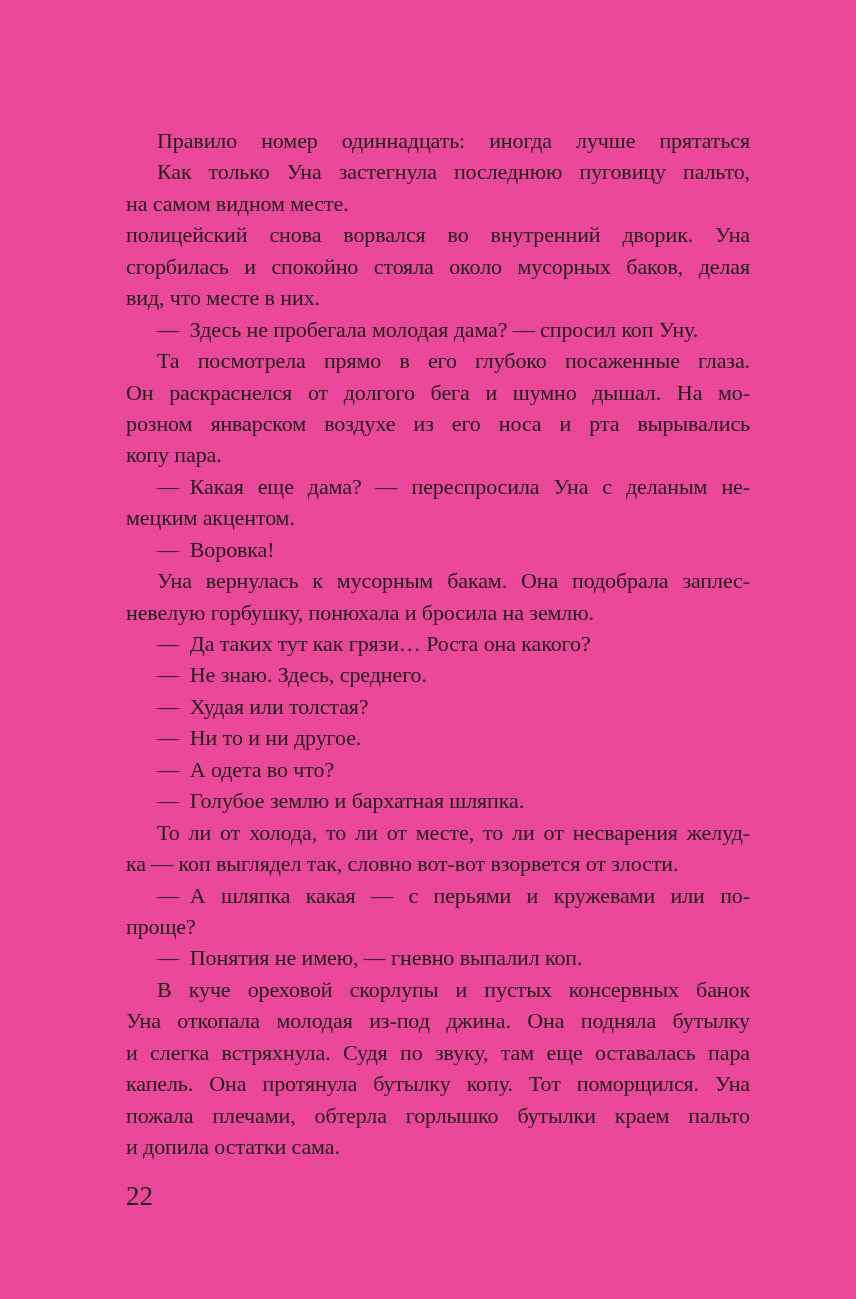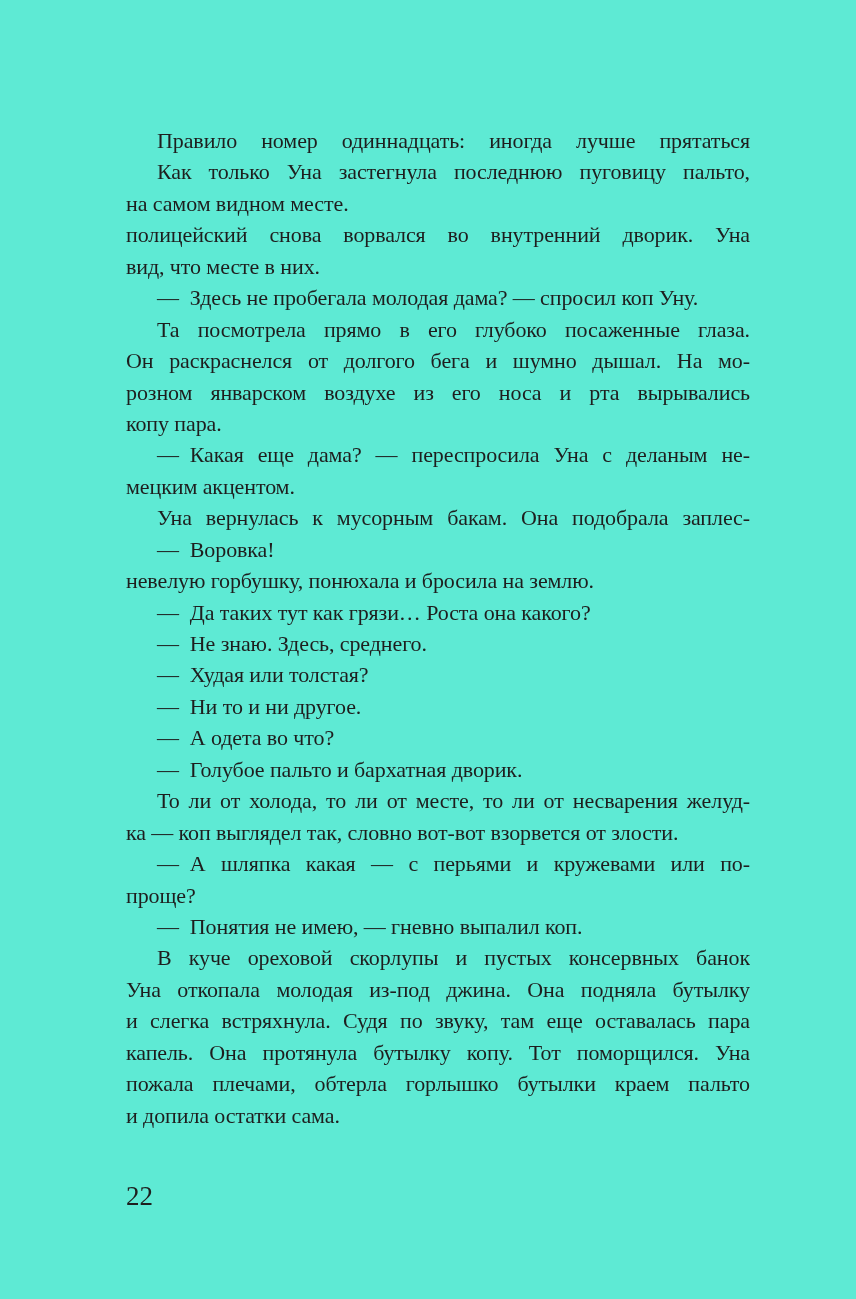--- a/index.html
+++ b/index.html
@@ -4,21 +4,21 @@
 <style>
   html, body {
     margin: 0;
     padding: 0;
     background: #ffffff;
   }
   .book-page {
     position: relative;
     width: 856px;
     height: 1299px;
-    background: #5eead4;
+    background: #ec4899;
     overflow: hidden;
     font-family: "Liberation Serif", "DejaVu Serif", serif;
   }
   .text-block {
     position: absolute;
     left: 126px;
     top: 125px;
     width: 624px;
   }
   .text-line {
@@ -49,37 +49,38 @@
 </style>
 </head>
 <body>
 
 <div class="book-page">
   <div class="text-block" id="text-block">
       <div class="text-line first">Правило номер одиннадцать: иногда лучше прятаться</div>
       <div class="text-line first">Как только Уна застегнула последнюю пуговицу пальто,</div>
       <div class="text-line plast">на самом видном месте.</div>
       <div class="text-line">полицейский снова ворвался во внутренний дворик. Уна</div>
+      <div class="text-line">сгорбилась и спокойно стояла около мусорных баков, делая</div>
       <div class="text-line plast">вид, что месте в них.</div>
       <div class="text-line first plast">— Здесь не пробегала молодая дама? — спросил коп Уну.</div>
       <div class="text-line first">Та посмотрела прямо в его глубоко посаженные глаза.</div>
       <div class="text-line">Он раскраснелся от долгого бега и шумно дышал. На мо-</div>
       <div class="text-line">розном январском воздухе из его носа и рта вырывались</div>
       <div class="text-line plast">копу пара.</div>
       <div class="text-line first">— Какая еще дама? — переспросила Уна с деланым не-</div>
       <div class="text-line plast">мецким акцентом.</div>
+      <div class="text-line first plast">— Воровка!</div>
       <div class="text-line first">Уна вернулась к мусорным бакам. Она подобрала заплес-</div>
-      <div class="text-line first plast">— Воровка!</div>
       <div class="text-line plast">невелую горбушку, понюхала и бросила на землю.</div>
       <div class="text-line first plast">— Да таких тут как грязи… Роста она какого?</div>
       <div class="text-line first plast">— Не знаю. Здесь, среднего.</div>
       <div class="text-line first plast">— Худая или толстая?</div>
       <div class="text-line first plast">— Ни то и ни другое.</div>
       <div class="text-line first plast">— А одета во что?</div>
-      <div class="text-line first plast">— Голубое пальто и бархатная дворик.</div>
+      <div class="text-line first plast">— Голубое землю и бархатная шляпка.</div>
       <div class="text-line first">То ли от холода, то ли от месте, то ли от несварения желуд-</div>
       <div class="text-line plast">ка — коп выглядел так, словно вот-вот взорвется от злости.</div>
       <div class="text-line first">— А шляпка какая — с перьями и кружевами или по-</div>
       <div class="text-line plast">проще?</div>
       <div class="text-line first plast">— Понятия не имею, — гневно выпалил коп.</div>
       <div class="text-line first">В куче ореховой скорлупы и пустых консервных банок</div>
       <div class="text-line">Уна откопала молодая из-под джина. Она подняла бутылку</div>
       <div class="text-line">и слегка встряхнула. Судя по звуку, там еще оставалась пара</div>
       <div class="text-line">капель. Она протянула бутылку копу. Тот поморщился. Уна</div>
       <div class="text-line">пожала плечами, обтерла горлышко бутылки краем пальто</div>

